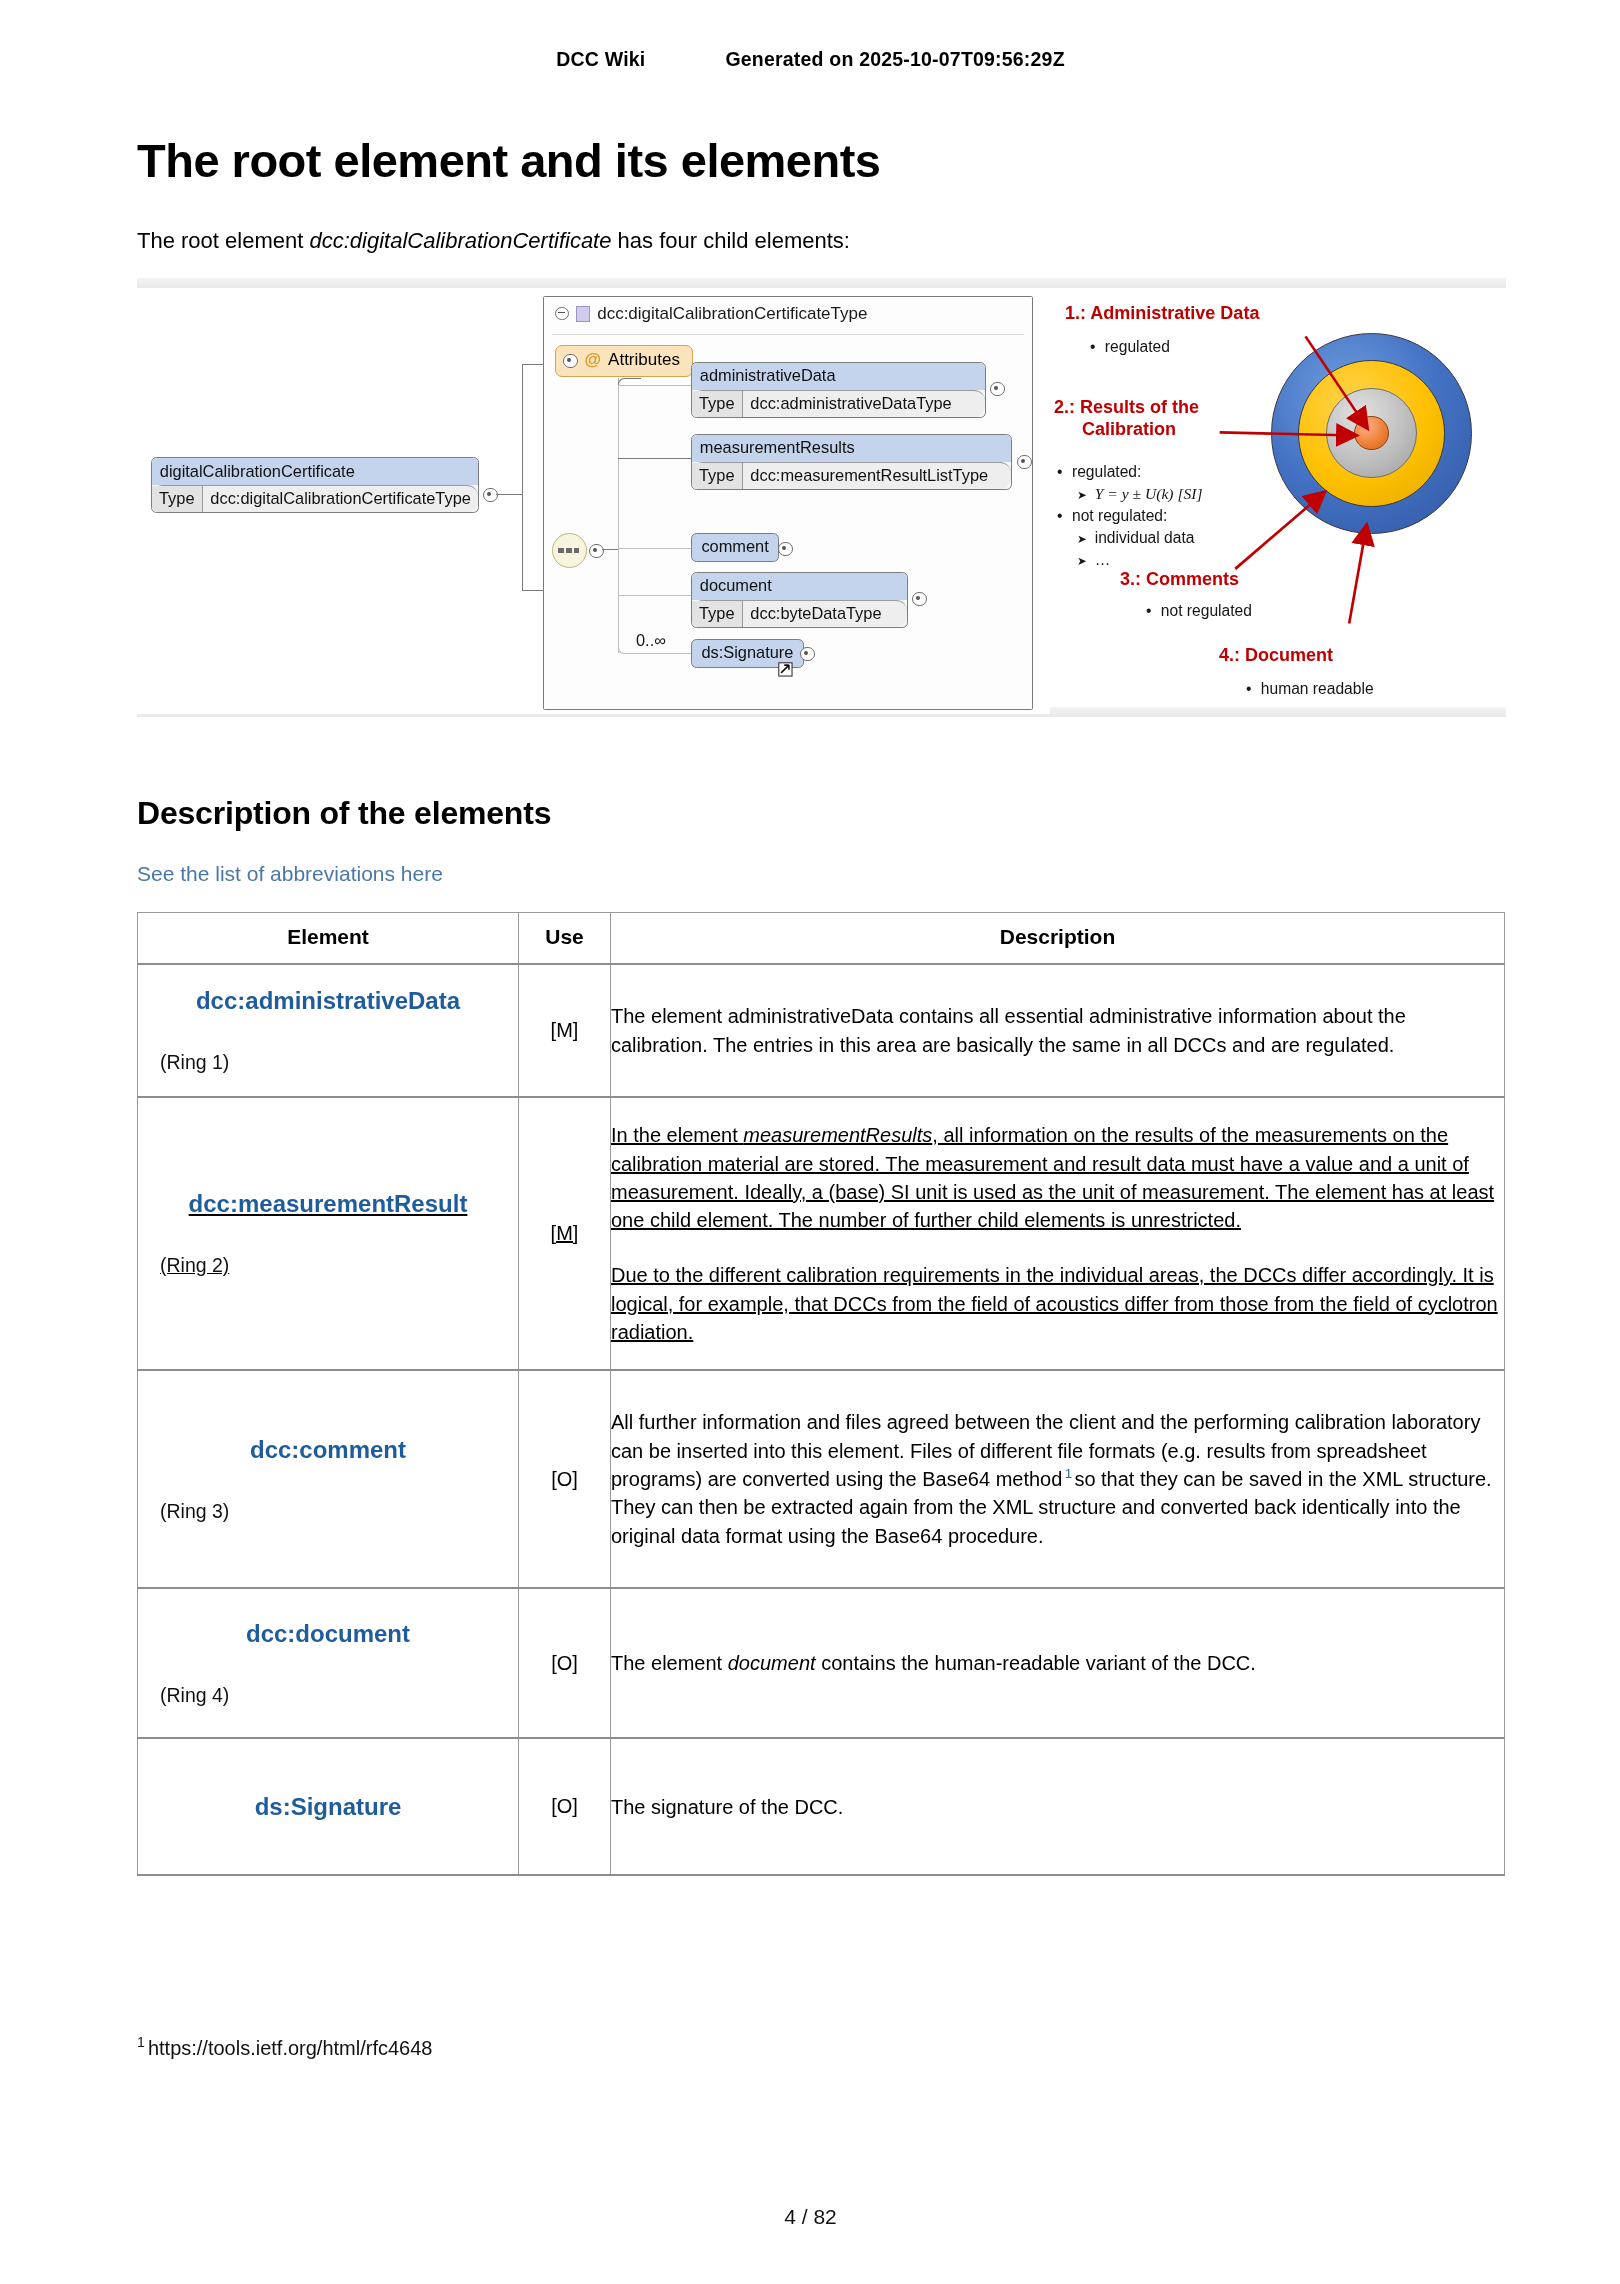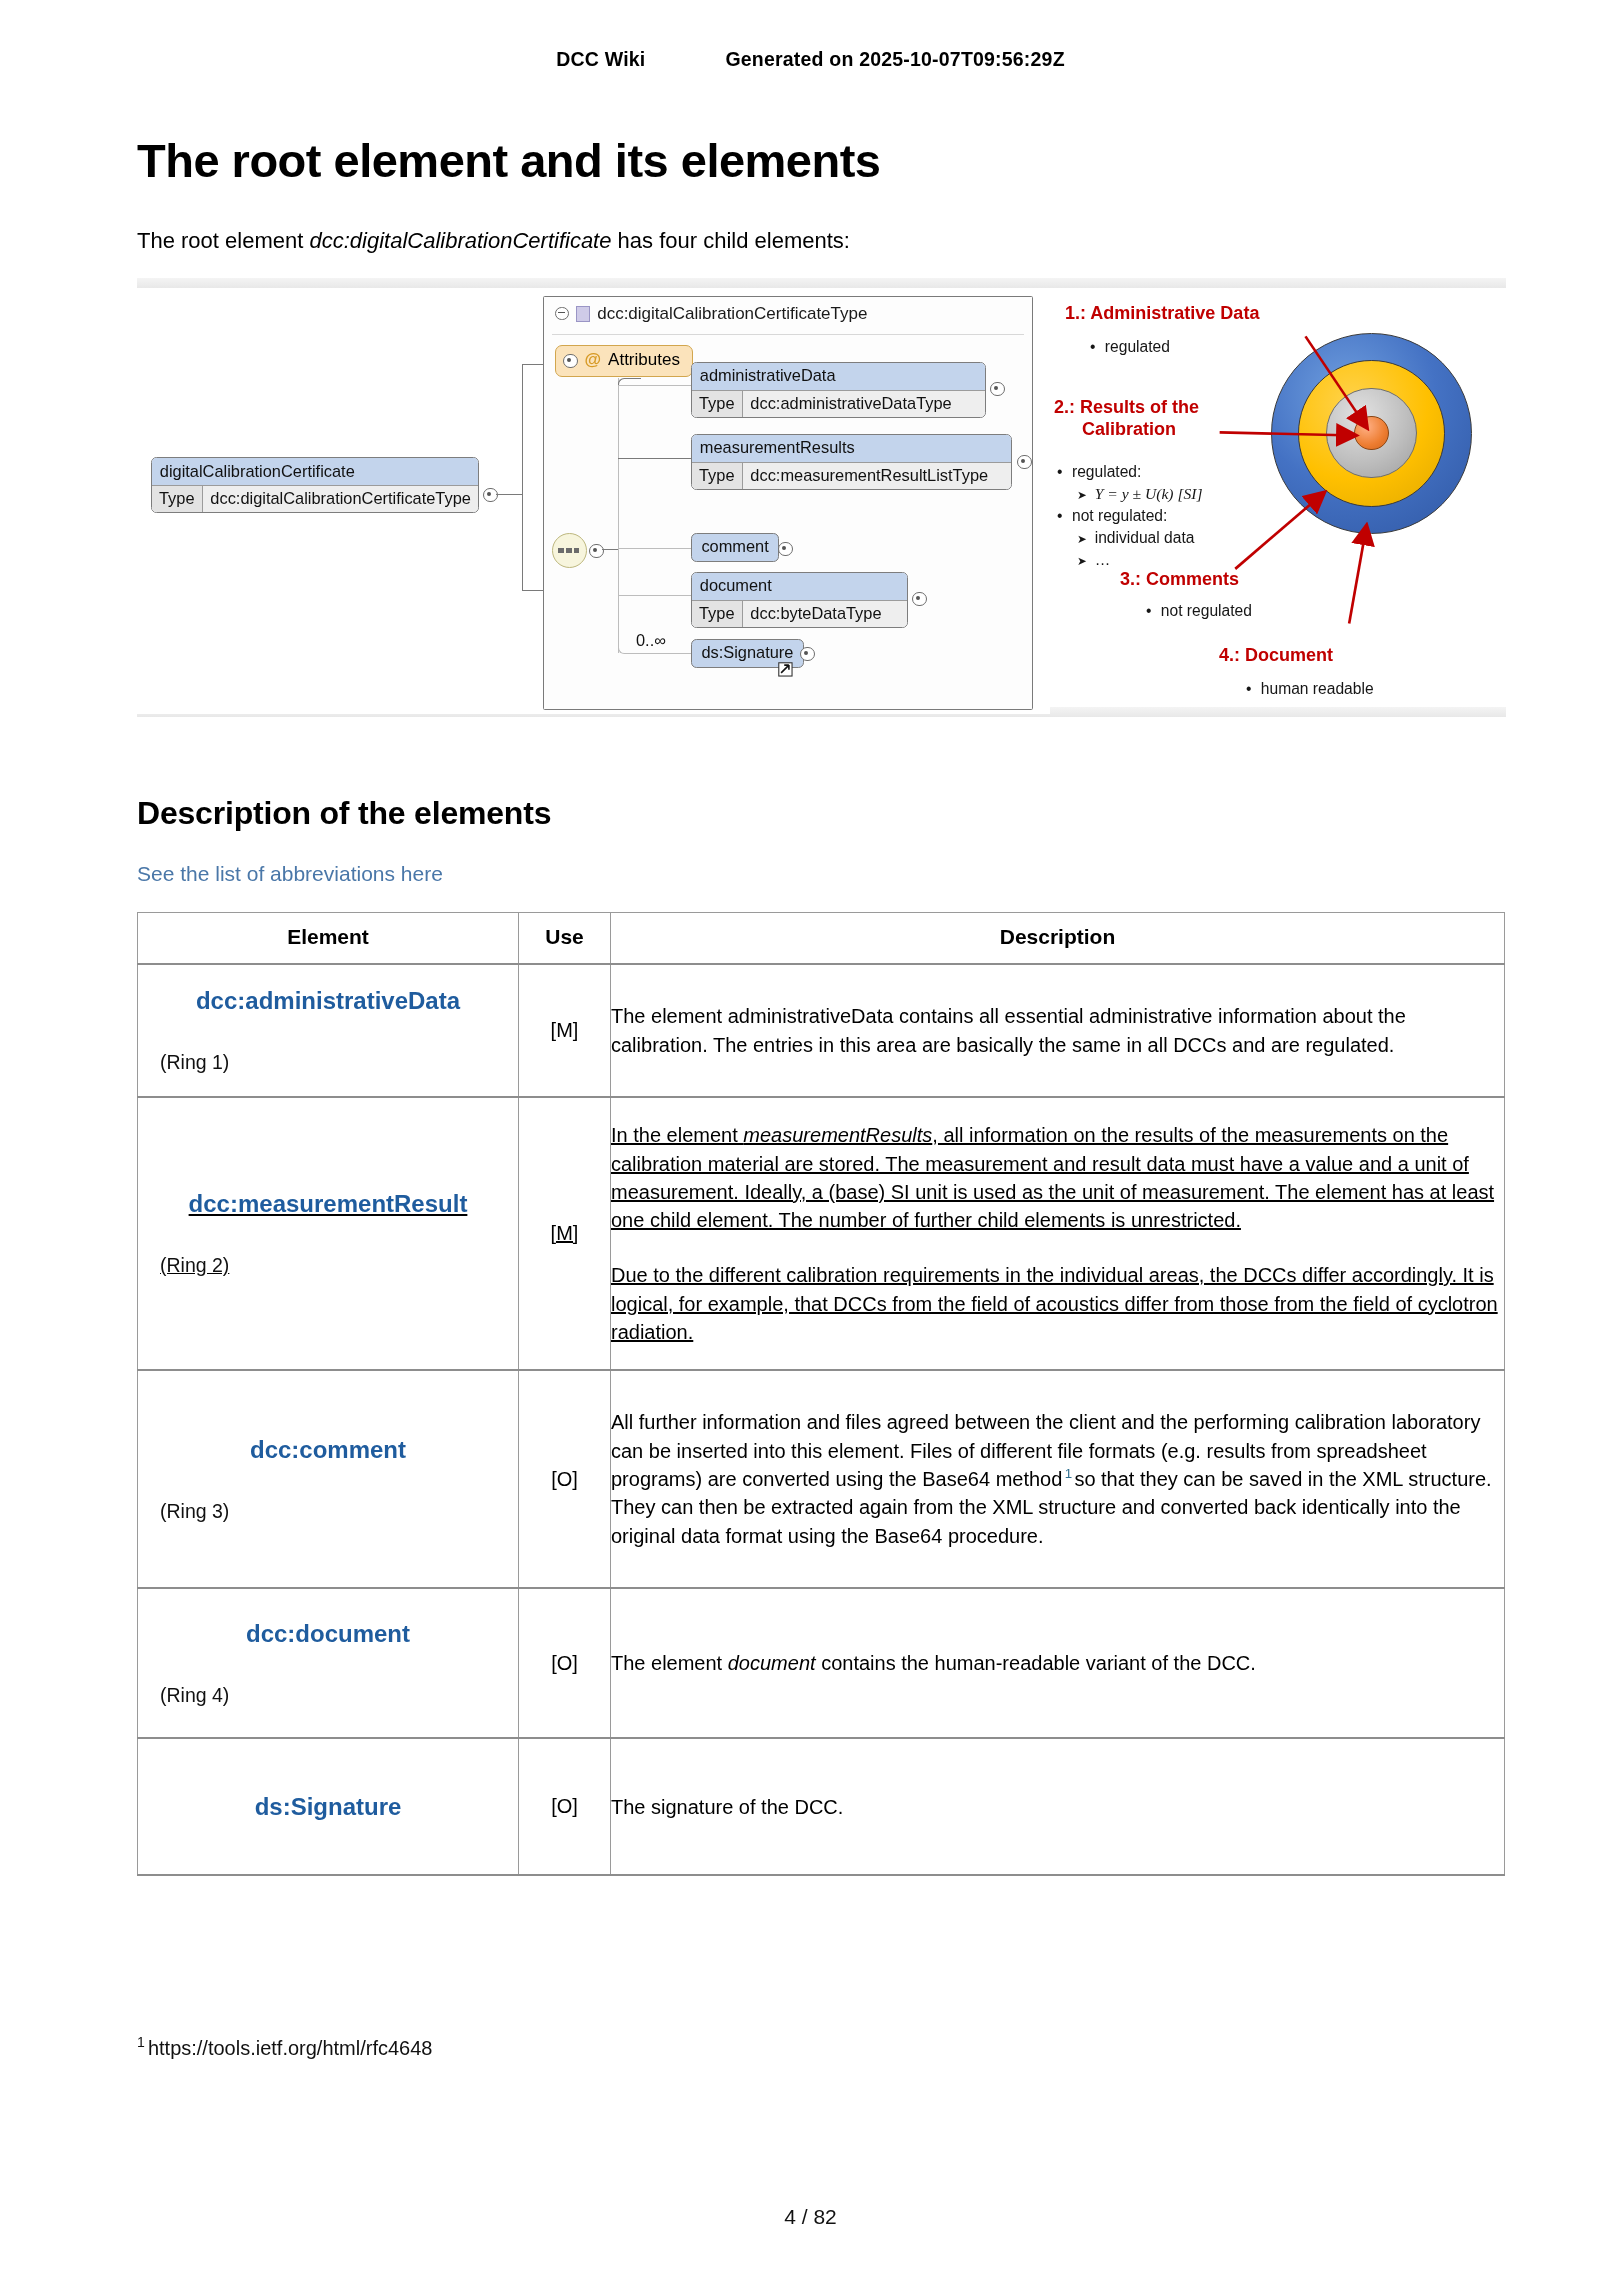--- a/index.html
+++ b/index.html
@@ -148,20 +148,21 @@
   }
   .node .nm {
     background: #c3d4ec;
     padding: 3.9px 7.8px 4.7px 7.8px;
     white-space: nowrap;
   }
   .node .ty {
     display: flex;
     background: #eeeeee;
     border-top: 1.1px solid #9b9b9b;
+    border-radius: 11px;
   }
   .node .ty .k {
     padding: 3.1px 7px 3.9px 7px;
     border-right: 1.1px solid #9b9b9b;
     background: #e3e3e3;
   }
   .node .ty .v {
     padding: 3.1px 7px 3.9px 7.8px;
     white-space: nowrap;
   }

